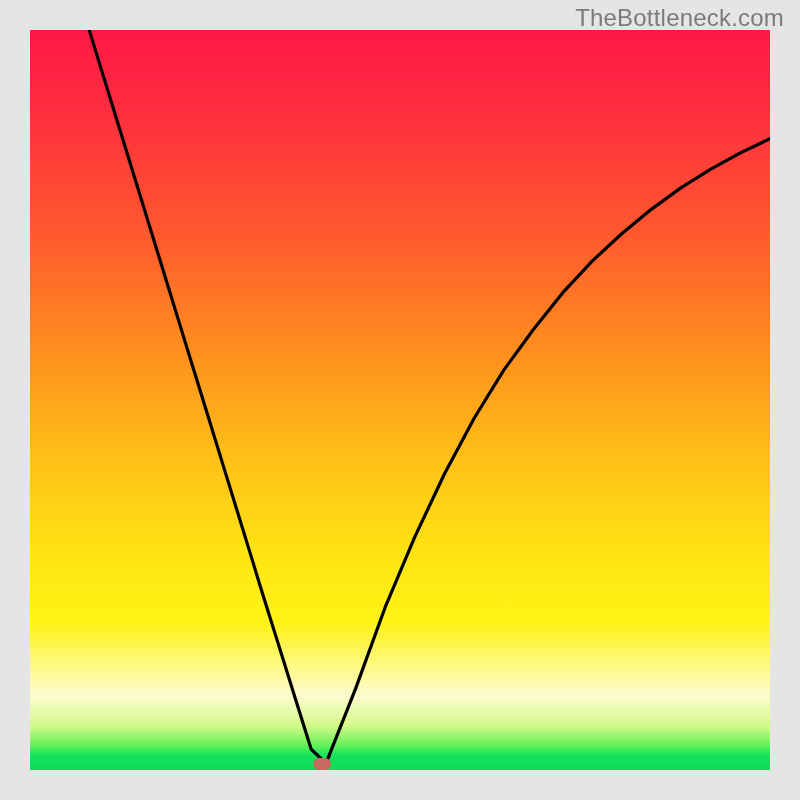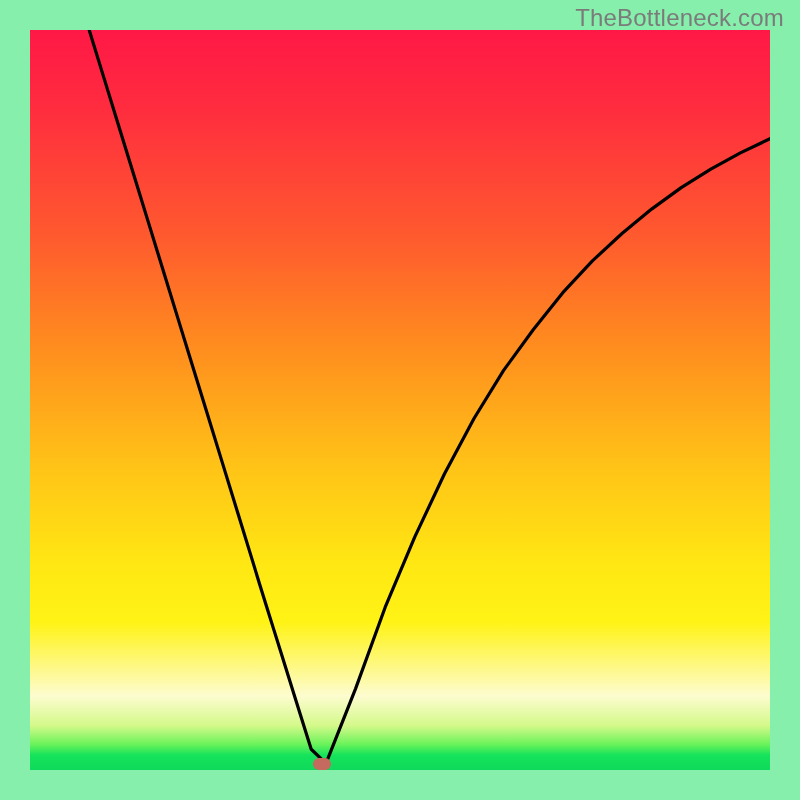--- a/index.html
+++ b/index.html
@@ -1,21 +1,21 @@
 <!DOCTYPE html>
 <html><head>
 <meta charset="utf-8">
 <style>
   * { margin: 0; padding: 0; box-sizing: border-box; }
   html, body { width: 800px; height: 800px; overflow: hidden; background: #000; }
   .frame {
     position: relative;
     width: 800px;
     height: 800px;
-    background: #86efac;
+    background: #e5e5e5;
   }
   .watermark {
     position: absolute;
     top: 4px;
     right: 16px;
     font-family: Arial, Helvetica, sans-serif;
     font-size: 24px;
     color: #7b7b7b;
     letter-spacing: 0.2px;
     z-index: 10;

